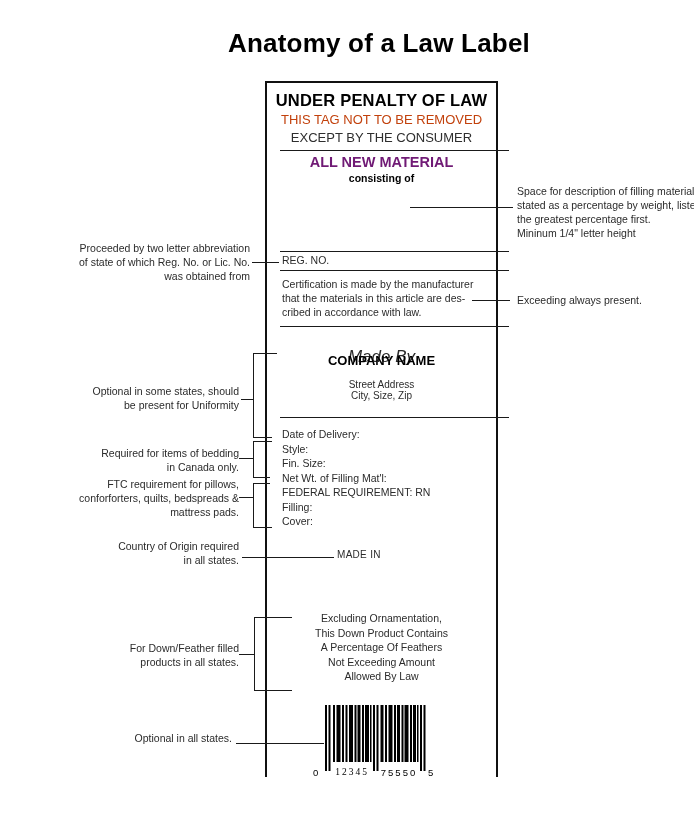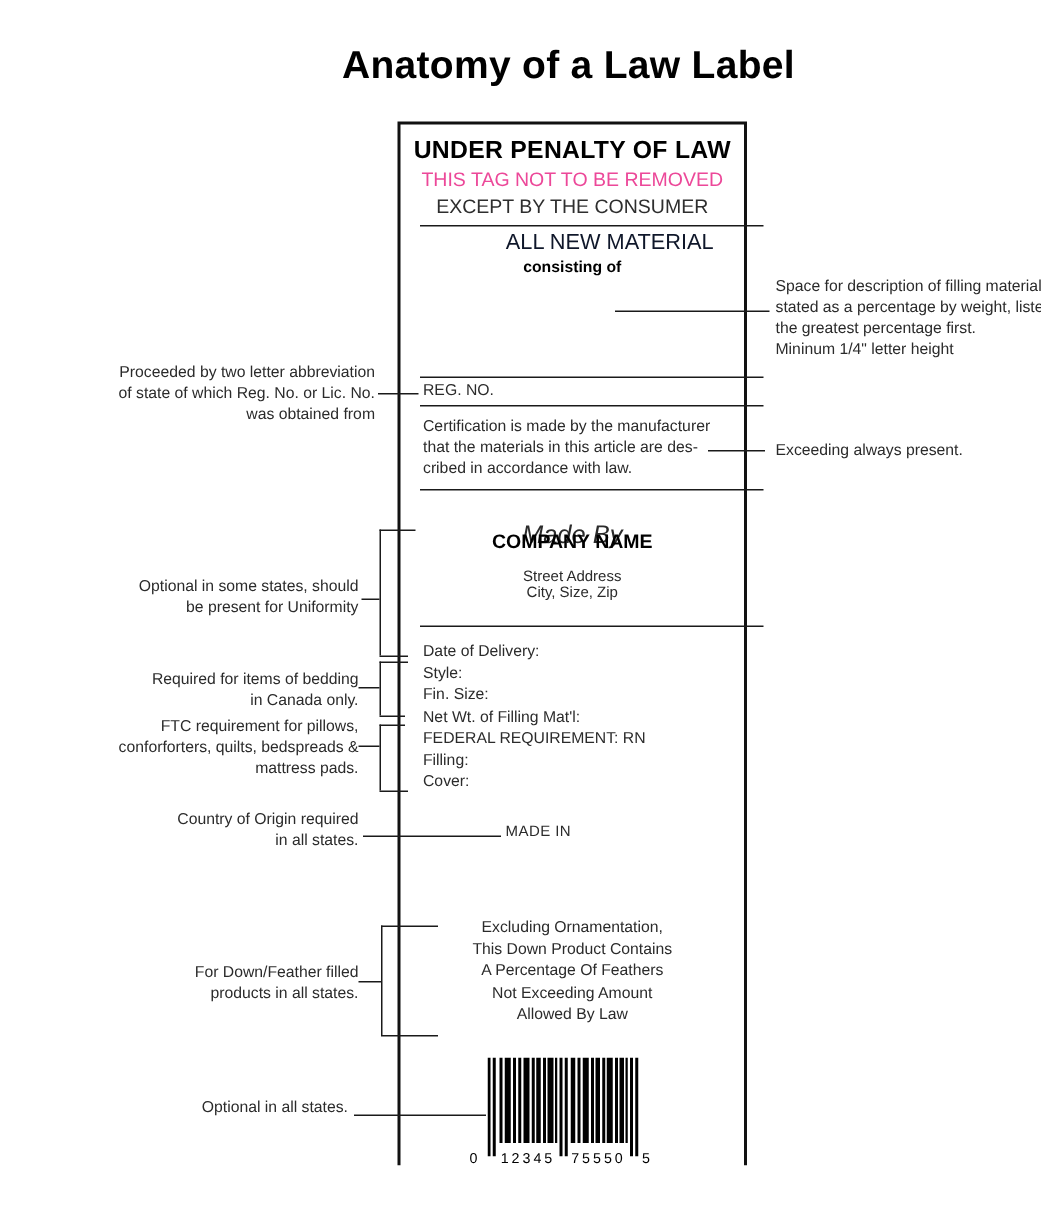--- a/index.html
+++ b/index.html
@@ -12,43 +12,43 @@
     font-size:26px; font-weight:bold; color:#000; letter-spacing:0.2px;
   }
   .label-box {
     position:absolute; left:233px; top:81px; width:233px; height:721px;
     border:2px solid #111; background:#fff; box-sizing:border-box;
   }
   .label-box > div { position:absolute; width:100%; }
   .ctr { text-align:center; }
   .pre { white-space:pre-line; }
   .penalty-heading { top:8px; font-size:16.5px; font-weight:bold; color:#000; letter-spacing:0.2px; }
-  .penalty-line1 { top:29px; font-size:13px; color:#ec4899; }
+  .penalty-line1 { top:29px; font-size:13px; color:#c2410c; }
   .penalty-line2 { top:47px; font-size:13px; color:#2e2e2e; }
-  .material-heading { top:71px; font-size:14.5px; font-weight:normal; color:#0f172a;padding-left:25px; }
+  .material-heading { top:71px; font-size:14.5px; font-weight:bold; color:#701a75; }
   .material-sub { top:89px; font-size:10.5px; font-weight:bold; color:#000; }
   .reg-no { top:171px; left:15px; width:auto; font-size:10.5px; }
   .certification { top:194px; left:15px; width:205px; font-size:10.5px; line-height:14px; }
   .made-by { top:264px; font-size:17px;font-style:italic; }
   .company { top:270px; font-size:13px; font-weight:bold; color:#000; }
   .address { top:297px; font-size:10px; line-height:10.5px; }
   .fields { top:344px; left:15px; width:210px; font-size:10.5px; line-height:14.5px; }
   .made-in { top:466px; left:70px; width:auto; font-size:10px; letter-spacing:0.3px; }
   .down-statement { top:528px; font-size:10.5px; line-height:14.5px; }
   .inner-hline { position:absolute; left:13px; width:198px; height:1px; background:#1a1a1a; }
   .hl1 { top:67px; } .hl2 { top:168px; } .hl3 { top:187px; } .hl4 { top:243px; } .hl5 { top:334px; }
   .leader { position:absolute; height:1px; background:#1a1a1a; z-index:5; }
   .vline  { position:absolute; width:1px;  background:#1a1a1a; z-index:5; }
   .note { position:absolute; font-size:10.5px; line-height:14px; white-space:pre-line; color:#2b2b2b; }
   .note.l { text-align:right; }
   .barcode { position:absolute; left:58px; top:622px; width:102px; height:74px; }
   .barcode svg { position:absolute; left:0; top:0; }
   .bc-digit { position:absolute; top:62px; font-size:9.5px; color:#000; }
   .bc-lead { left:-12px; }
-  .bc-left { left:7px; width:40px; text-align:center; letter-spacing:2px; }
+  .bc-left { left:7px; width:40px; text-align:center; letter-spacing:2px;font-family:Liberation Serif, serif; }
   .bc-right { left:54px; width:40px; text-align:center; letter-spacing:2px; }
   .bc-end { left:103px; }
 </style>
 </head>
 <body>
 
 <div class="canvas">
 
   <div class="title">Anatomy of a Law Label</div>
 

